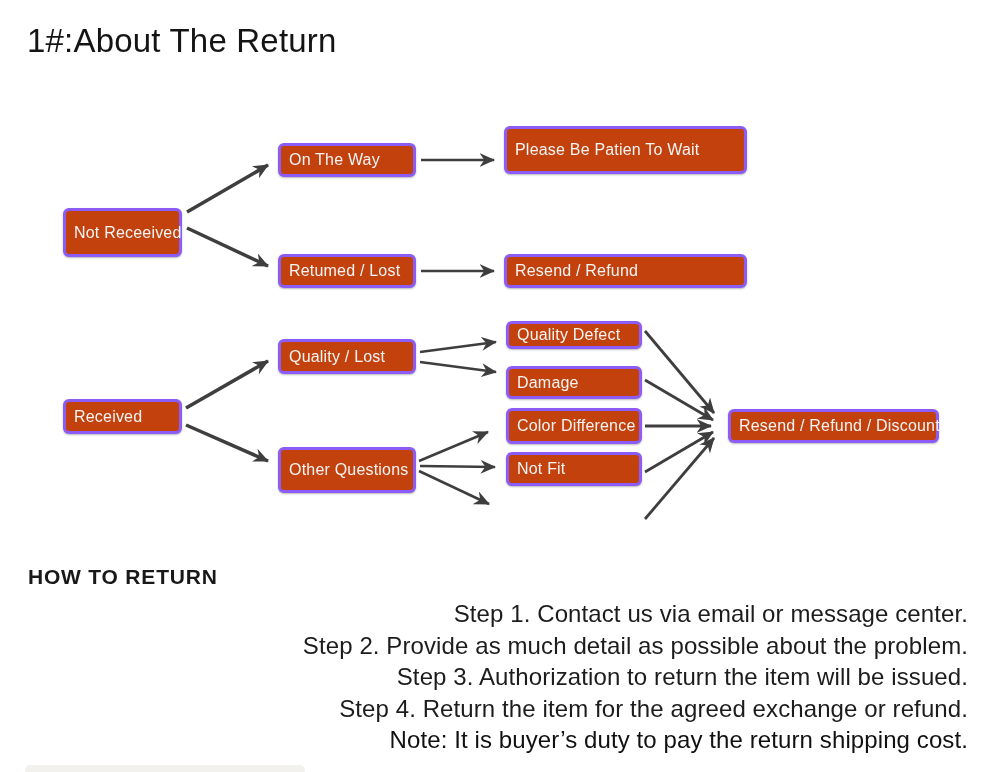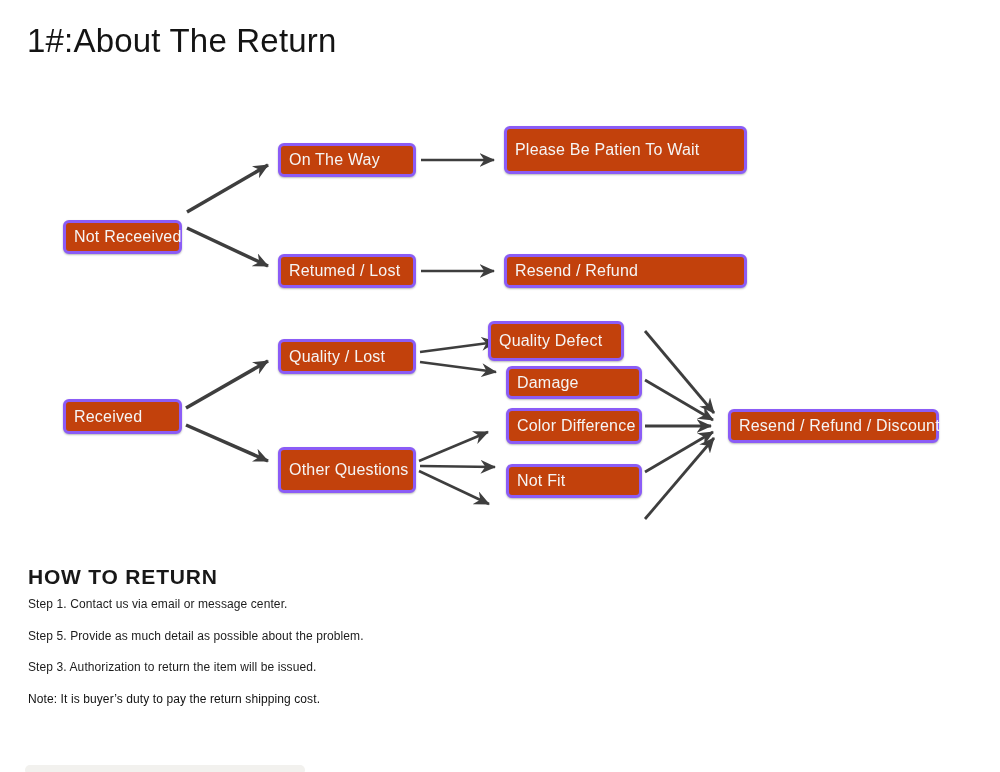--- a/index.html
+++ b/index.html
@@ -47,26 +47,28 @@
   .howto {
     position: absolute;
     left: 28px; top: 565px;
     width: 940px;
   }
   .howto h2 {
     font-size: 21px;
     font-weight: 700;
     letter-spacing: 0.8px;
     color: #181818;
+    margin-bottom: 9px;
   }
   .howto p {
-    font-size: 12px;
+    font-size: 24px;
     line-height: 31.5px;
     color: #1c1c1c;
     letter-spacing: 0.1px;
+    text-align: right;
   }
   .howto p.note { font-weight: 400; color: #111111; }
   .bottom-strip {
     position: absolute;
     left: 25px; top: 765px;
     width: 280px; height: 10px;
     background: #f2f1ee;
     border-radius: 5px;
   }
 </style>
@@ -96,36 +98,37 @@
       <line x1="420" y1="466" x2="495" y2="467" stroke-width="2.5" marker-end="url(#ah)"></line>
       <line x1="419" y1="471" x2="489" y2="504" stroke-width="2.5" marker-end="url(#ah)"></line>
       <line x1="645" y1="331" x2="714" y2="413" stroke-width="2.8" marker-end="url(#ah)"></line>
       <line x1="645" y1="380" x2="713" y2="420" stroke-width="2.8" marker-end="url(#ah)"></line>
       <line x1="645" y1="426" x2="711" y2="426" stroke-width="2.8" marker-end="url(#ah)"></line>
       <line x1="645" y1="472" x2="713" y2="432" stroke-width="2.8" marker-end="url(#ah)"></line>
       <line x1="645" y1="519" x2="714" y2="438" stroke-width="2.8" marker-end="url(#ah)"></line>
     </g>
   </svg>
 
-  <div class="node" style="left:63px;  top:220px; width:119px; height:34px">Not Receeived</div>
+  <div class="node" style="left:63px;  top:208px; width:119px; height:49px">Not Receeived</div>
   <div class="node" style="left:278px; top:143px; width:138px; height:34px">On The Way</div>
   <div class="node" style="left:504px; top:126px; width:243px; height:48px">Please Be Patien To Wait</div>
   <div class="node" style="left:278px; top:254px; width:138px; height:34px">Retumed / Lost</div>
   <div class="node" style="left:504px; top:254px; width:243px; height:34px">Resend / Refund</div>
   <div class="node" style="left:63px;  top:399px; width:119px; height:35px">Received</div>
   <div class="node" style="left:278px; top:339px; width:138px; height:35px">Quality / Lost</div>
   <div class="node" style="left:278px; top:447px; width:138px; height:46px">Other Questions</div>
-  <div class="node" style="left:488px; top:321px; width:136px; height:40px">Quality Defect</div>
+  <div class="node" style="left:506px; top:321px; width:136px; height:28px">Quality Defect</div>
   <div class="node" style="left:506px; top:366px; width:136px; height:33px">Damage</div>
   <div class="node" style="left:506px; top:408px; width:136px; height:36px">Color Difference</div>
-  <div class="node" style="left:506px; top:464px; width:136px; height:34px">Not Fit</div>
+  <div class="node" style="left:506px; top:452px; width:136px; height:34px">Not Fit</div>
   <div class="node" style="left:728px; top:409px; width:211px; height:34px">Resend / Refund / Discount</div>
 </div>
 
 <div class="howto">
   <h2>HOW TO RETURN</h2>
   <p>Step 1. Contact us via email or message center.</p>
-  <p>Step 5. Provide as much detail as possible about the problem.</p>
+  <p>Step 2. Provide as much detail as possible about the problem.</p>
   <p>Step 3. Authorization to return the item will be issued.</p>
+  <p>Step 4. Return the item for the agreed exchange or refund.</p>
   <p class="note">Note: It is buyer’s duty to pay the return shipping cost.</p>
 </div>
 
 <div class="bottom-strip"></div>
 
 </body></html>

